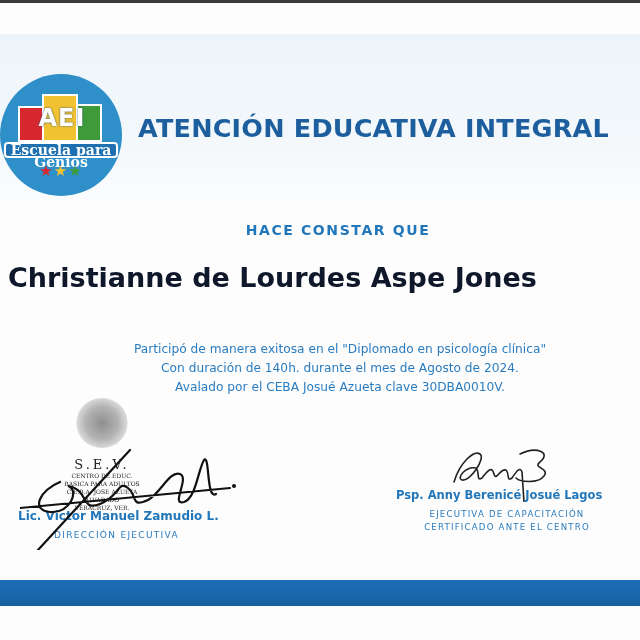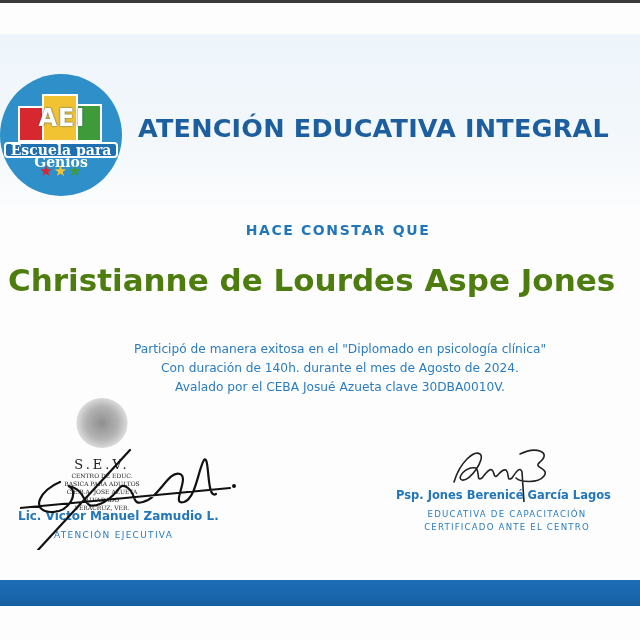--- a/index.html
+++ b/index.html
@@ -29,21 +29,21 @@
     .star-red { color: #d8282f; } .star-yellow { color: #f1c232; } .star-green { color: #3f9a3a; }
 
     .org-title { position: absolute; left: 138px; top: 113px; white-space: nowrap;
       font-family: "DejaVu Sans", sans-serif; font-weight: bold; font-size: 25.5px; color: #1d5f9e;
       letter-spacing: 0.2px; }
 
     .intro { position: absolute; left: 0; width: 676px; top: 222px; text-align: center;
       font-family: "DejaVu Sans", sans-serif; font-weight: bold; font-size: 14px; letter-spacing: 1.6px; color: #2277bb; }
 
     .recipient { position: absolute; left: 8px; top: 262px; white-space: nowrap;
-      font-family: "DejaVu Sans", sans-serif; font-weight: bold; font-size: 31px; color: #4d7c0f; }
+      font-family: "DejaVu Sans", sans-serif; font-weight: bold; font-size: 27px; color: #0f172a; }
 
     .body-text { position: absolute; left: 0; width: 680px; top: 340px; text-align: center;
       font-family: "DejaVu Sans", sans-serif; font-size: 12.2px; line-height: 19px; color: #2a7cc0; }
 
     .seal { position: absolute; left: 76px; top: 398px; width: 52px; height: 50px; border-radius: 50%;
       background: radial-gradient(circle, #6a6a6a 0%, #9a9a9a 45%, #cfcfcf 70%, transparent 72%);
       opacity: 0.75; }
     .stamp { position: absolute; left: 52px; top: 458px; width: 100px; text-align: center;
       font-family: "DejaVu Serif", serif; font-size: 6px; line-height: 8px; color: #222; }
     .stamp .sev { font-size: 13px; line-height: 14px; letter-spacing: 3px; }
@@ -98,30 +98,30 @@
 <div class="stamp">
   <div class="sev">S.E.V.</div>
   <div>CENTRO DE EDUC.</div>
   <div>BASICA PARA ADULTOS</div>
   <div>C.E.B.A. JOSE AZUETA</div>
   <div>ALVARADO</div>
   <div>VERACRUZ, VER.</div>
 </div>
 
 <div class="signer-left-name">Lic. Victor Manuel Zamudio L.</div>
-<div class="signer-left-role">ATENCIÓN EJECUTIVA</div>
+<div class="signer-left-role">DIRECCIÓN EJECUTIVA</div>
 
 <svg class="sig-left" viewBox="0 0 220 120">
   <path d="M18 120 L110 20 M40 52 C20 60 10 80 30 82 C50 84 60 60 48 56 C70 60 60 82 80 74 C100 66 98 50 108 58 C118 66 110 78 128 70 C140 64 150 40 160 44 C170 48 150 76 164 72 C176 68 178 40 184 30 C190 24 186 70 196 64 M0 78 L210 58" fill="none" stroke="#111" stroke-width="2.2" stroke-linecap="round"></path>
   <circle cx="214" cy="56" r="2" fill="#111"></circle>
 </svg>
 
 <svg class="sig-right" viewBox="0 0 120 60">
   <path d="M14 40 C20 20 34 8 40 12 C46 16 30 40 22 38 C16 36 26 24 36 26 C40 30 36 40 42 36 C48 28 52 24 54 32 C56 40 60 26 66 28 C70 32 66 40 72 36 C76 30 80 24 82 30 L84 60 M80 12 C96 4 112 10 100 20 C92 26 110 26 104 34 C98 42 80 40 76 36" fill="none" stroke="#222" stroke-width="1.6" stroke-linecap="round"></path>
 </svg>
 
-<div class="signer-right-name">Psp. Jones Berenicé García Lagos</div>
+<div class="signer-right-name">Psp. Anny Berenicé Josué Lagos</div>
 <div class="signer-right-role">
-  <div>EDUCATIVA DE CAPACITACIÓN</div>
+  <div>EJECUTIVA DE CAPACITACIÓN</div>
   <div>CERTIFICADO ANTE EL CENTRO</div>
 </div>
 
 <div class="footer-bar"></div>
 
 </body></html>

